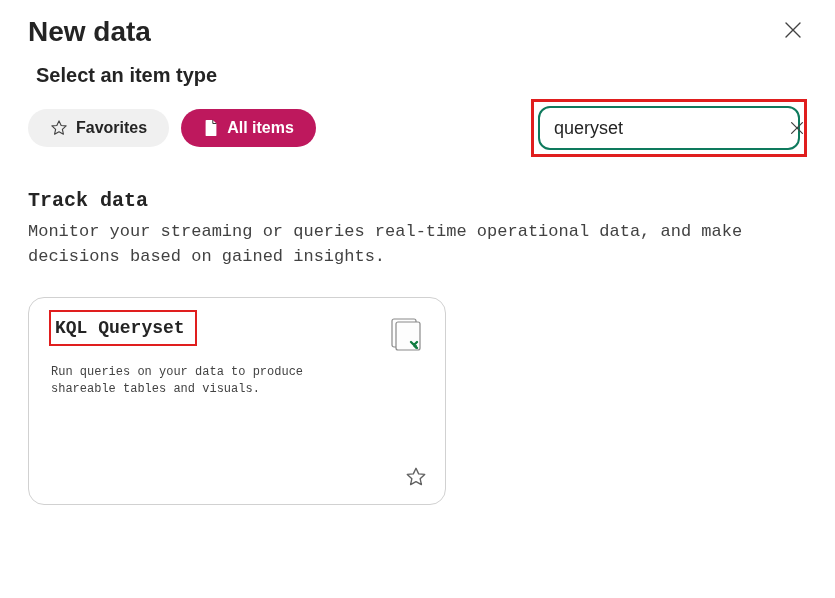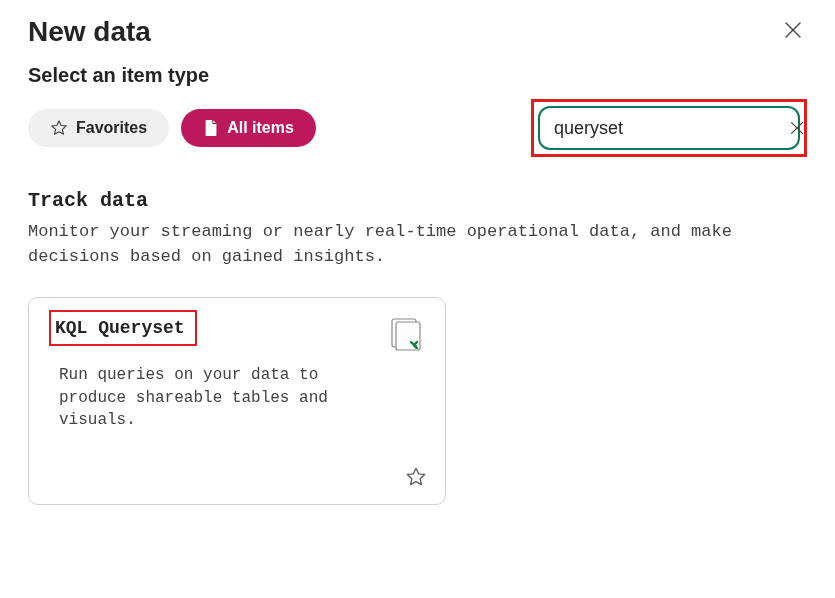--- a/index.html
+++ b/index.html
@@ -28,20 +28,21 @@
       cursor: pointer;
       padding: 4px;
       color: #424242;
     }
     .close-btn svg { display: block; }
     .subtitle {
       font-size: 20px;
       font-weight: 600;
       padding: 6px 28px 12px 28px;
       color: #242424;
+      margin-left: 8px;
     }
     .filter-row {
       display: flex;
       align-items: center;
       padding: 0 28px;
       gap: 12px;
     }
     .pill {
       border-radius: 999px;
       padding: 10px 22px;
@@ -106,21 +107,21 @@
     }
     .section-desc {
       font-size: 17px;
       color: #424242;
       line-height: 1.45;
       margin-bottom: 28px;
       max-width: 760px;
     }
     .card {
       border: 1px solid #d1d1d1;
-      border-radius: 10px;
+      border-radius: 16px;
       width: 418px;
       height: 208px;
       padding: 18px 22px 14px 22px;
       position: relative;
       cursor: pointer;
     }
     .card-header {
       display: flex;
       justify-content: space-between;
       align-items: flex-start;
@@ -138,26 +139,25 @@
       padding-left: 4px;
     }
     .card-icon {
       width: 36px;
       height: 36px;
       position: relative;
       flex-shrink: 0;
     }
     .card-icon svg { display: block; }
     .card-desc {
-      font-size: 16px;
+      font-size: 12px;
       color: #424242;
       margin-top: 12px;
       line-height: 1.4;
       max-width: 300px;
-      margin-left: 8px;
     }
     .fav-btn {
       position: absolute;
       right: 14px;
       bottom: 12px;
       background: none;
       border: none;
       cursor: pointer;
       color: #616161;
       padding: 4px;
@@ -209,21 +209,21 @@
               <path d="M4 4 L16 16 M16 4 L4 16" stroke="currentColor" stroke-width="1.4" fill="none" stroke-linecap="round"></path>
             </svg>
         </span>
       </button>
     </div>
   </div>
 </div>
 
 <div class="section">
   <div class="section-title">Track data</div>
-  <div class="section-desc">Monitor your streaming or nearly real-time operational data, and make decisions based on gained insights.</div>
+  <div class="section-desc">Monitor your streaming or queries real-time operational data, and make decisions based on gained insights.</div>
 
   <div class="card">
     <div class="card-header">
       <div class="card-title-wrap">
         <div class="card-title">KQL Queryset</div>
       </div>
       <div class="card-icon">
         <svg width="36" height="36" viewBox="0 0 36 36">
           <rect x="5" y="3" width="24" height="28" rx="2" fill="#fdfdfd" stroke="#8a8a8a" stroke-width="1.2"></rect>
           <rect x="9" y="6" width="24" height="28" rx="2" fill="#fdfdfd" stroke="#8a8a8a" stroke-width="1.2"></rect>

